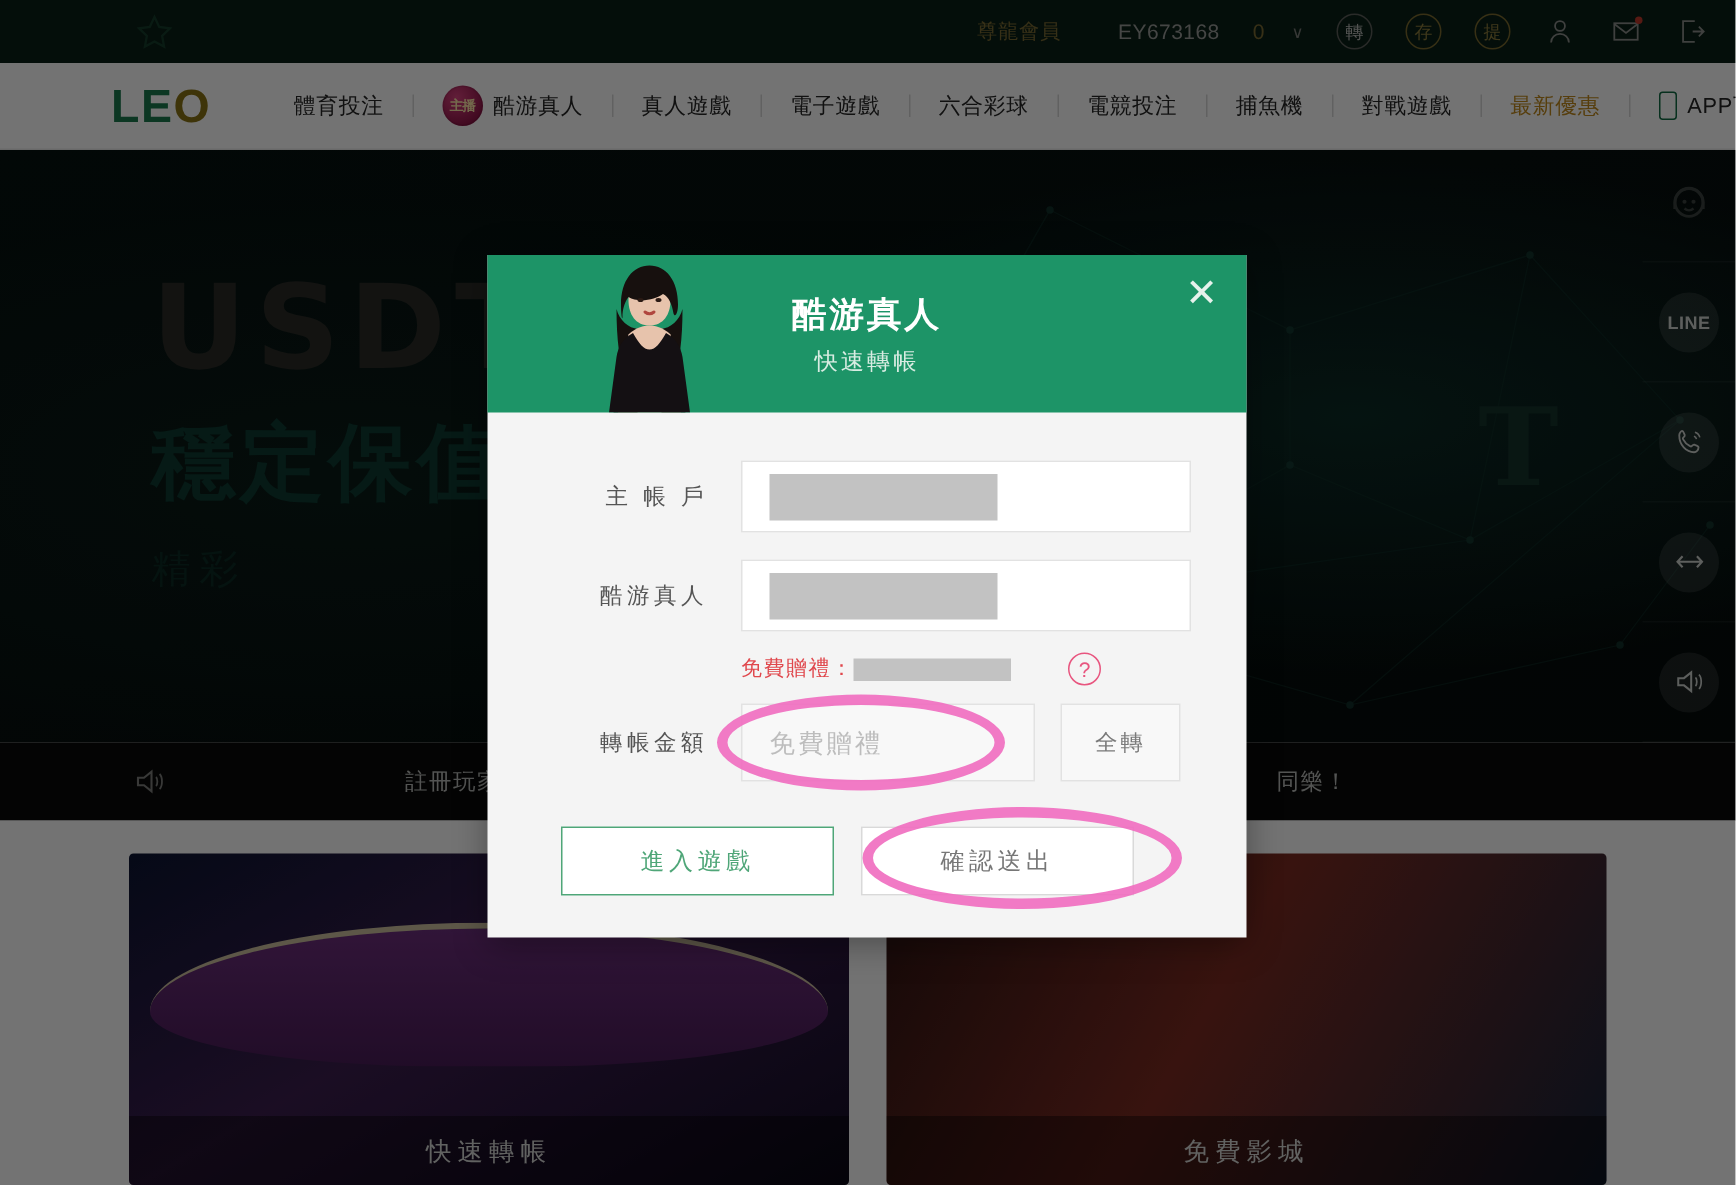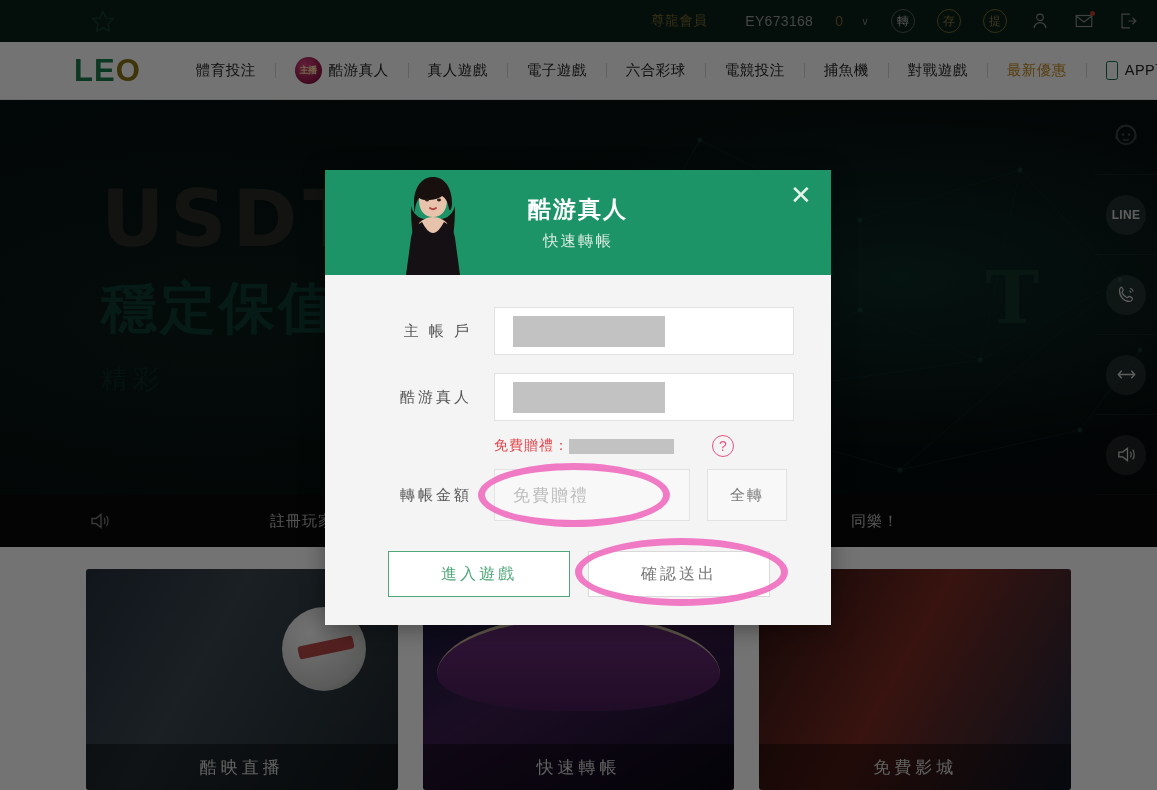--- a/index.html
+++ b/index.html
@@ -221,21 +221,21 @@
     width: 196px; height: 52px; background: #f8f8f8; border: 1px solid #e2e2e2;
     display: flex; align-items: center; padding-left: 18px;
     color: #bdbdbd; font-size: 17px; letter-spacing: 2px;
   }
   .allbtn {
     width: 80px; height: 52px; margin-left: 17px; background: #f8f8f8;
     border: 1px solid #e2e2e2; color: #7a7a7a; font-size: 15px;
     display: flex; align-items: center; justify-content: center; letter-spacing: 2px;
   }
 
-  .btnrow { display: flex; gap: 18px; padding: 12px 0 0 63px; }
+  .btnrow { display: flex; gap: 18px; padding: 12px 0 0 49px; }
   .btn {
     width: 182px; height: 46px; display: flex; align-items: center;
     justify-content: center; font-size: 16px; letter-spacing: 3px; background: #ffffff;
   }
   .btn.enter { border: 1px solid #4fa678; color: #4fa678; }
   .btn.confirm { border: 1px solid #d9d9d9; color: #777777; }
   .ell {
     position: absolute; z-index: 70; border: 7px solid #f06fc0;
     border-radius: 50%; pointer-events: none; opacity: .92;
   }
@@ -371,24 +371,20 @@
     <div class="marquee">
       <svg class="marquee-ico" viewBox="0 0 24 24">
         <path d="M4 9.5h4l5-4v13l-5-4H4z" fill="none" stroke="#9b9d9a" stroke-width="1.4"></path>
         <path d="M16 9c1.2 1.1 1.2 4.9 0 6M18.4 7c2.1 2 2.1 8 0 10" fill="none" stroke="#9b9d9a" stroke-width="1.2"></path>
       </svg>
       <span class="marquee-text">註冊玩家起</span>
       <span class="marquee-text" style="margin-left:auto;margin-right:258px">同樂！</span>
     </div>
 
     <div class="cards">
-      <div class="card c1">
-        <div class="ball"></div>
-        <div class="card-cap">酷映直播</div>
-      </div>
       <div class="card c2">
         <div class="table-felt"></div>
         <div class="card-cap">快速轉帳</div>
       </div>
       <div class="card c3">
         <div class="card-cap">免費影城</div>
       </div>
     </div>
 
     <div class="dock">

